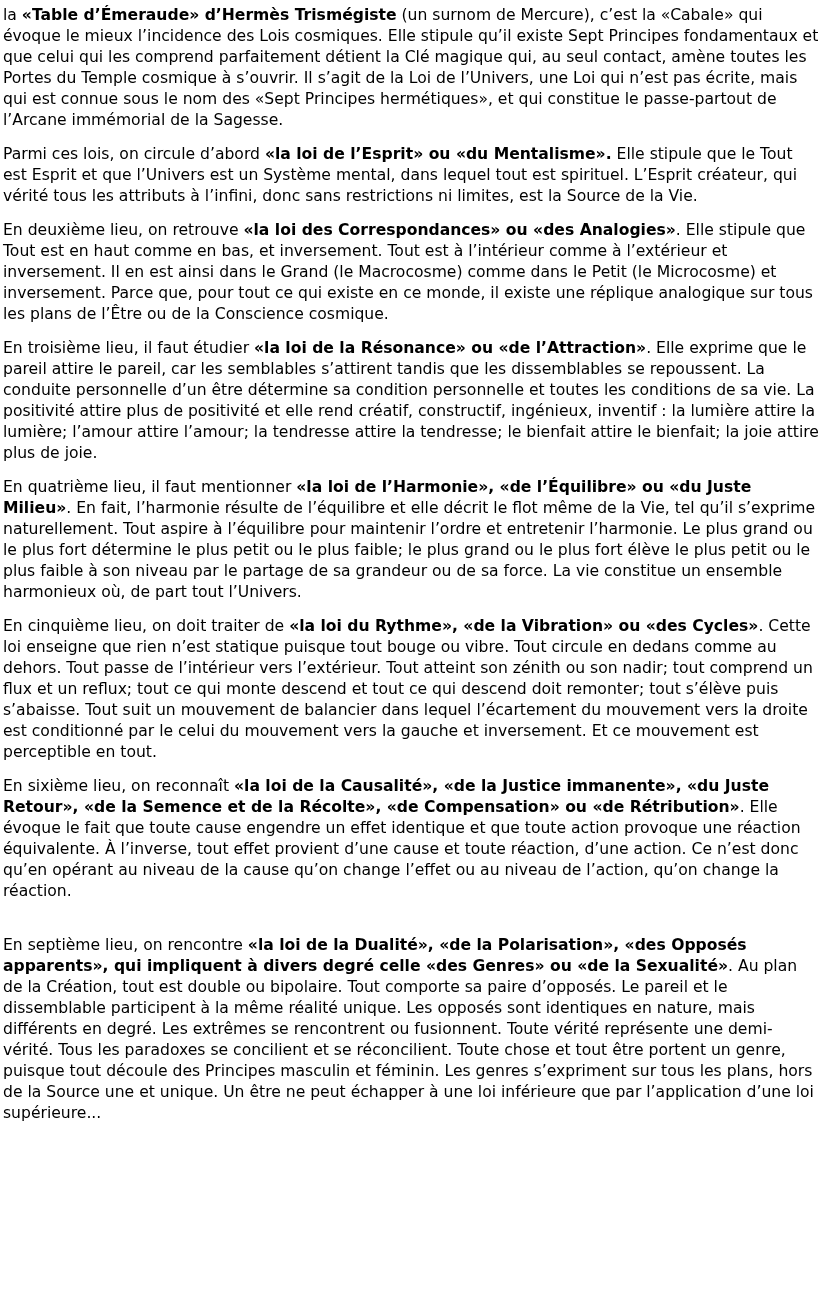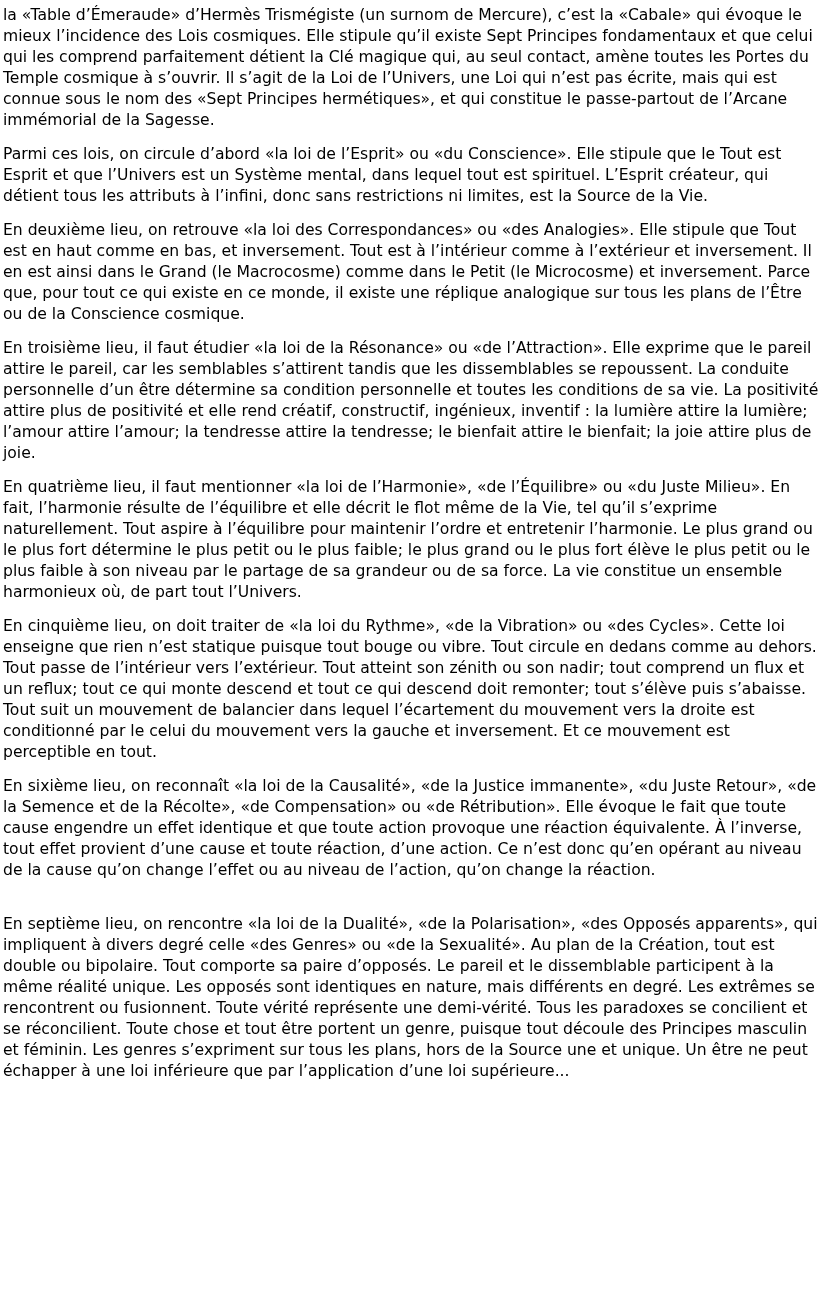--- a/index.html
+++ b/index.html
@@ -19,28 +19,28 @@
     padding: 5px 16px 8px 3px;
     text-align: left;
   }
   .page p {
     margin: 0 0 13px 0;
   }
   .page p.extra-gap {
     margin-top: 33px;
   }
   .bold {
-    font-weight: normal;
+    font-weight: bold;
   }
 </style>
 </head>
 <body>
 
 <div class="page" id="doc" style="background: rgb(255, 255, 255); color: rgb(0, 0, 0);">
     <p><span>la </span><span class="bold">«Table d’Émeraude» d’Hermès Trismégiste</span><span> (un surnom de Mercure), c’est la «Cabale» qui évoque le mieux l’incidence des Lois cosmiques. Elle stipule qu’il existe Sept Principes fondamentaux et que celui qui les comprend parfaitement détient la Clé magique qui, au seul contact, amène toutes les Portes du Temple cosmique à s’ouvrir. Il s’agit de la Loi de l’Univers, une Loi qui n’est pas écrite, mais qui est connue sous le nom des «Sept Principes hermétiques», et qui constitue le passe-partout de l’Arcane immémorial de la Sagesse.</span></p>
-    <p><span>Parmi ces lois, on circule d’abord </span><span class="bold">«la loi de l’Esprit» ou «du Conscience».</span><span> Elle stipule que le Tout est Esprit et que l’Univers est un Système mental, dans lequel tout est spirituel. L’Esprit créateur, qui détient tous les attributs à l’infini, donc sans restrictions ni limites, est la Source de la Vie.</span></p>
+    <p><span>Parmi ces lois, on circule d’abord </span><span class="bold">«la loi de l’Esprit» ou «du Mentalisme».</span><span> Elle stipule que le Tout est Esprit et que l’Univers est un Système mental, dans lequel tout est spirituel. L’Esprit créateur, qui vérité tous les attributs à l’infini, donc sans restrictions ni limites, est la Source de la Vie.</span></p>
     <p><span>En deuxième lieu, on retrouve </span><span class="bold">«la loi des Correspondances» ou «des Analogies»</span><span>. Elle stipule que Tout est en haut comme en bas, et inversement. Tout est à l’intérieur comme à l’extérieur et inversement. Il en est ainsi dans le Grand (le Macrocosme) comme dans le Petit (le Microcosme) et inversement. Parce que, pour tout ce qui existe en ce monde, il existe une réplique analogique sur tous les plans de l’Être ou de la Conscience cosmique.</span></p>
     <p><span>En troisième lieu, il faut étudier </span><span class="bold">«la loi de la Résonance» ou «de l’Attraction»</span><span>. Elle exprime que le pareil attire le pareil, car les semblables s’attirent tandis que les dissemblables se repoussent. La conduite personnelle d’un être détermine sa condition personnelle et toutes les conditions de sa vie. La positivité attire plus de positivité et elle rend créatif, constructif, ingénieux, inventif : la lumière attire la lumière; l’amour attire l’amour; la tendresse attire la tendresse; le bienfait attire le bienfait; la joie attire plus de joie.</span></p>
     <p><span>En quatrième lieu, il faut mentionner </span><span class="bold">«la loi de l’Harmonie», «de l’Équilibre» ou «du Juste Milieu»</span><span>. En fait, l’harmonie résulte de l’équilibre et elle décrit le flot même de la Vie, tel qu’il s’exprime naturellement. Tout aspire à l’équilibre pour maintenir l’ordre et entretenir l’harmonie. Le plus grand ou le plus fort détermine le plus petit ou le plus faible; le plus grand ou le plus fort élève le plus petit ou le plus faible à son niveau par le partage de sa grandeur ou de sa force. La vie constitue un ensemble harmonieux où, de part tout l’Univers.</span></p>
     <p><span>En cinquième lieu, on doit traiter de </span><span class="bold">«la loi du Rythme», «de la Vibration» ou «des Cycles»</span><span>. Cette loi enseigne que rien n’est statique puisque tout bouge ou vibre. Tout circule en dedans comme au dehors. Tout passe de l’intérieur vers l’extérieur. Tout atteint son zénith ou son nadir; tout comprend un flux et un reflux; tout ce qui monte descend et tout ce qui descend doit remonter; tout s’élève puis s’abaisse. Tout suit un mouvement de balancier dans lequel l’écartement du mouvement vers la droite est conditionné par le celui du mouvement vers la gauche et inversement. Et ce mouvement est perceptible en tout.</span></p>
     <p><span>En sixième lieu, on reconnaît </span><span class="bold">«la loi de la Causalité», «de la Justice immanente», «du Juste Retour», «de la Semence et de la Récolte», «de Compensation» ou «de Rétribution»</span><span>. Elle évoque le fait que toute cause engendre un effet identique et que toute action provoque une réaction équivalente. À l’inverse, tout effet provient d’une cause et toute réaction, d’une action. Ce n’est donc qu’en opérant au niveau de la cause qu’on change l’effet ou au niveau de l’action, qu’on change la réaction.</span></p>
     <p class="extra-gap"><span>En septième lieu, on rencontre </span><span class="bold">«la loi de la Dualité», «de la Polarisation», «des Opposés apparents», qui impliquent à divers degré celle «des Genres» ou «de la Sexualité»</span><span>. Au plan de la Création, tout est double ou bipolaire. Tout comporte sa paire d’opposés. Le pareil et le dissemblable participent à la même réalité unique. Les opposés sont identiques en nature, mais différents en degré. Les extrêmes se rencontrent ou fusionnent. Toute vérité représente une demi-vérité. Tous les paradoxes se concilient et se réconcilient. Toute chose et tout être portent un genre, puisque tout découle des Principes masculin et féminin. Les genres s’expriment sur tous les plans, hors de la Source une et unique. Un être ne peut échapper à une loi inférieure que par l’application d’une loi supérieure...</span></p>
   </div>
 
 </body></html>

